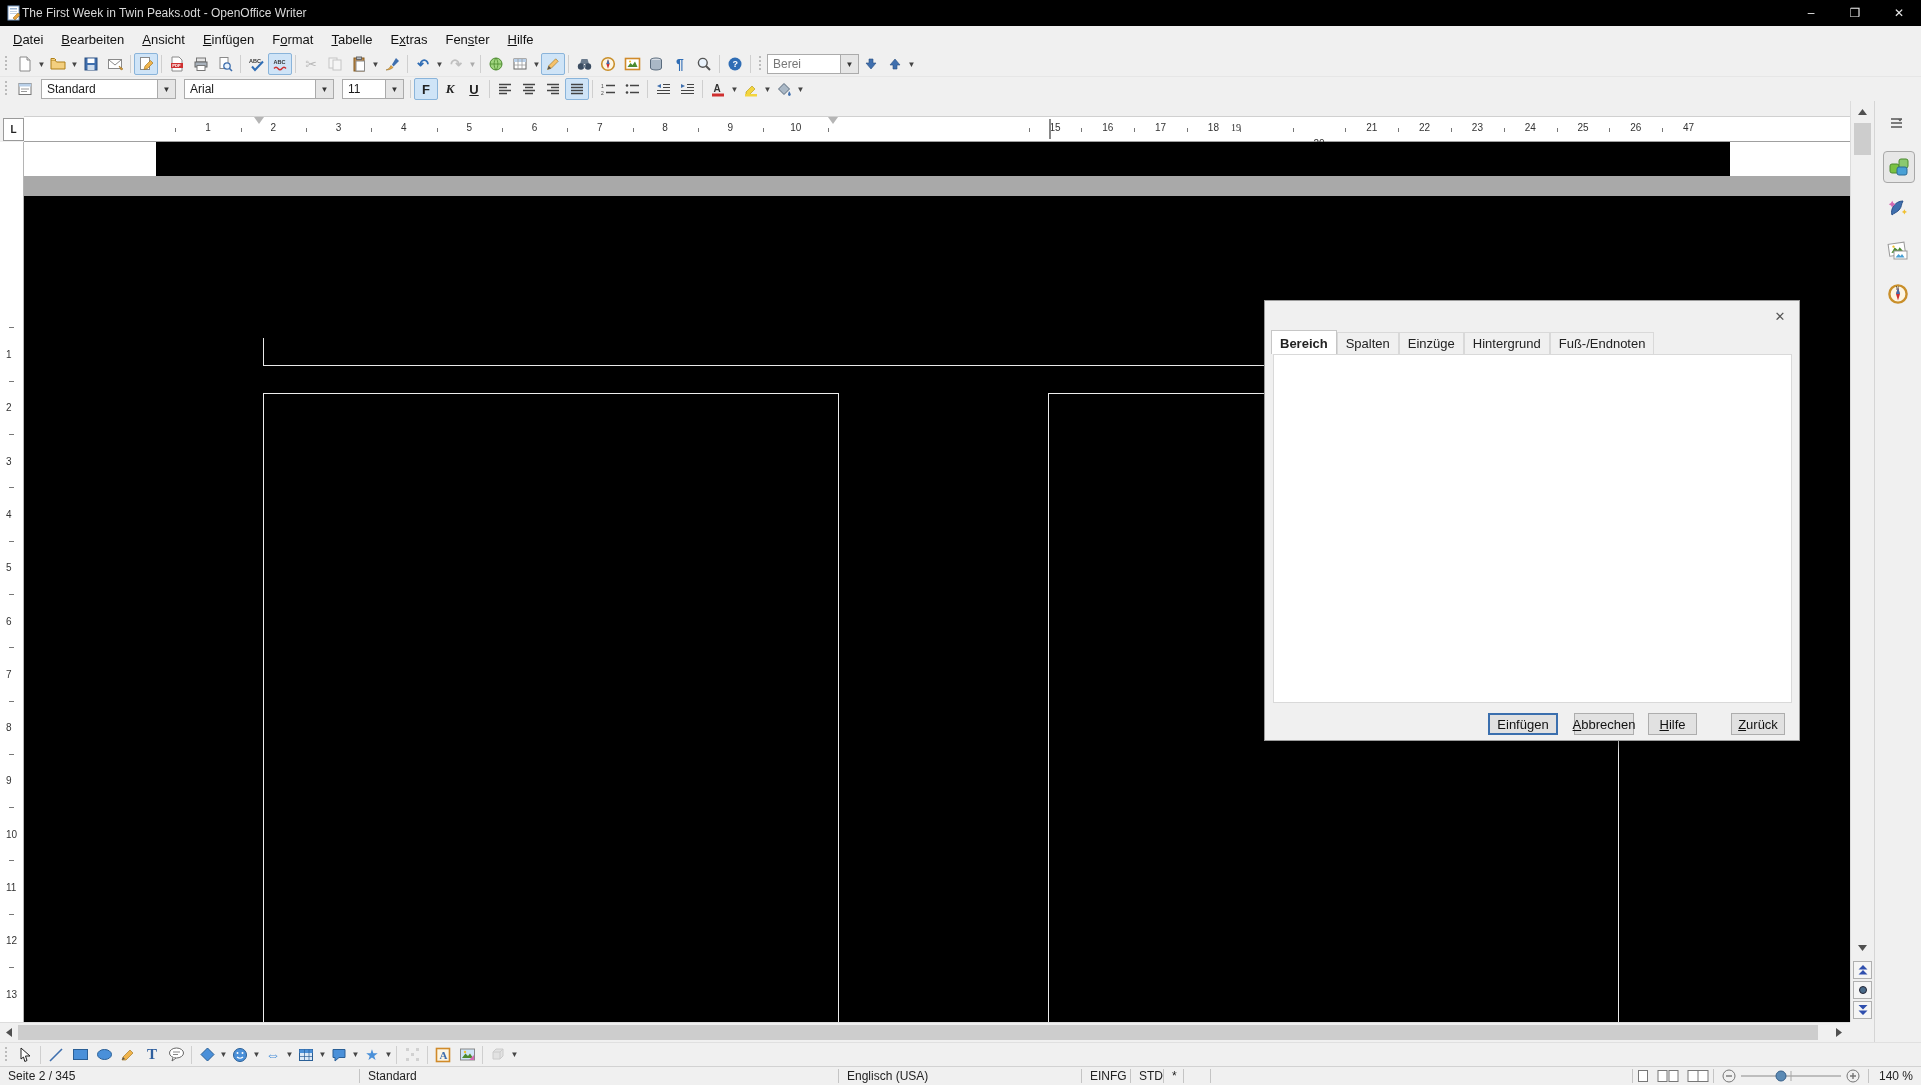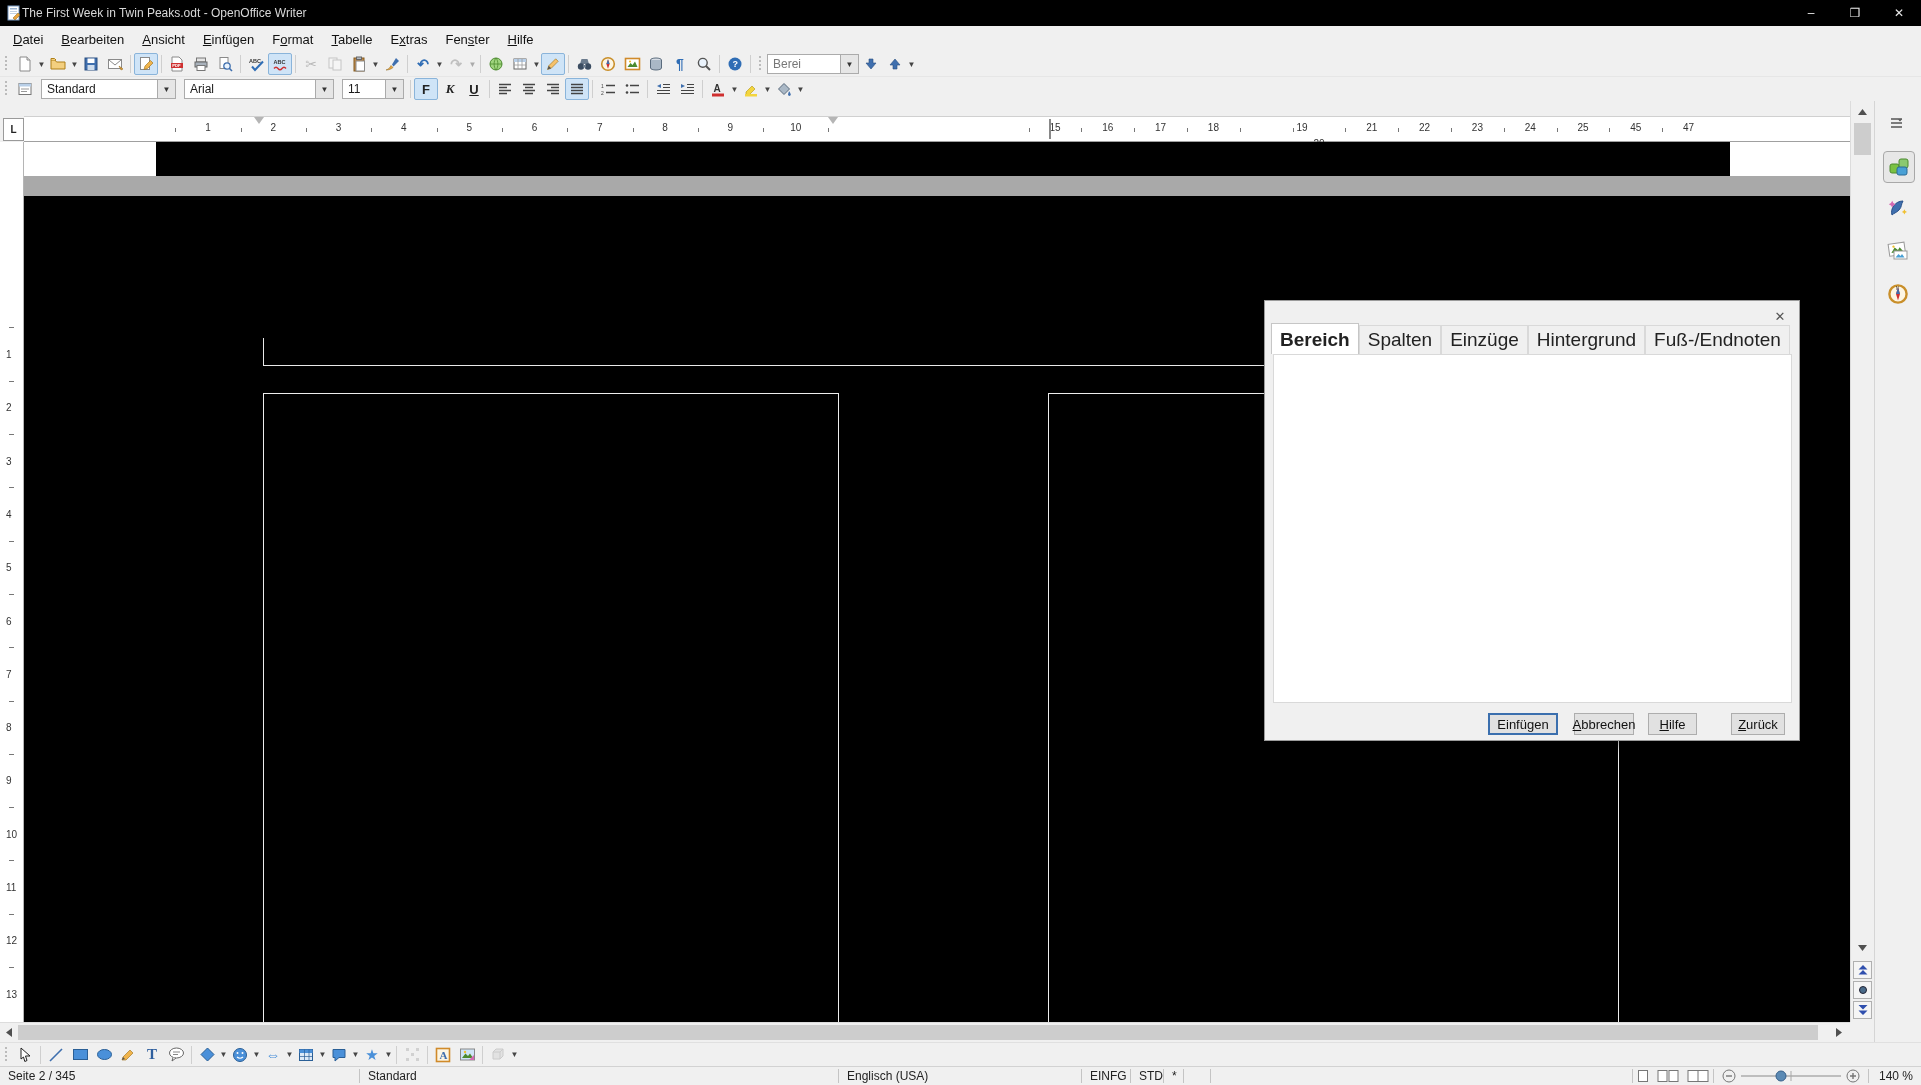--- a/index.html
+++ b/index.html
@@ -59,21 +59,21 @@
   
   #statusbar{position:absolute;left:0;top:1066px;width:1921px;height:19px;background:#f0f0f0;border-top:1px solid #d2d2d2;box-sizing:border-box;display:flex;align-items:center;font-size:12px;color:#222;}
   .scell{height:100%;display:flex;align-items:center;padding:0 8px;box-sizing:border-box;white-space:nowrap;}
   .ssep{width:1px;height:14px;background:#c4c4c4;}
   
   #dialog{position:absolute;left:1264px;top:300px;width:536px;height:441px;background:#f0f0f0;border:1px solid #9b9b9b;box-sizing:border-box;box-shadow:4px 4px 10px rgba(0,0,0,.4);font-size:13px;}
   #dlgtitle{position:absolute;left:0;top:0;width:100%;height:30px;display:flex;align-items:center;}
   #dlgtitle .t{margin-left:13px;color:#222;}
   #dlgclose{position:absolute;right:10px;top:6px;width:18px;height:18px;display:flex;align-items:center;justify-content:center;color:#555;font-size:13px;}
   #dlgtabs{position:absolute;left:6px;top:30px;height:23px;display:flex;align-items:flex-end;}
-  .dtab{border:1px solid #d9d9d9;border-bottom:none;background:#f0f0f0;padding:3px 8px 3px 8px;margin-right:0px;font-size:19px;color:#222;position:relative;text-align:center;}
+  .dtab{border:1px solid #d9d9d9;border-bottom:none;background:#f0f0f0;padding:3px 8px 3px 8px;margin-right:0px;font-size:13px;color:#222;position:relative;text-align:center;}
   .dtab.on{background:#fff;font-weight:bold;padding-top:5px;z-index:3;border-color:#c6c6c6;}
   #tabpage{position:absolute;left:8px;top:53px;width:519px;height:349px;background:#fff;border:1px solid #d9d9d9;box-sizing:border-box;z-index:2;}
   .grouplabel{position:absolute;font-size:13px;color:#222;white-space:nowrap;}
   .groupline{position:absolute;height:1px;background:#c9c9c9;}
   .field{position:absolute;background:#fff;border:1px solid #7a7a7a;box-sizing:border-box;font-size:12px;display:flex;align-items:center;padding-left:3px;overflow:hidden;white-space:nowrap;}
   #sectionlist{position:absolute;background:#fff;border:1px solid #7a7a7a;box-sizing:border-box;font-size:13px;padding-top:1px;}
   #sectionlist .li{padding:0 3px;line-height:17px;}
   .cbrow{position:absolute;display:flex;align-items:center;}
   .cbbox{width:13px;height:13px;border:1px solid #333;background:#fff;box-sizing:border-box;margin-right:6px;position:relative;flex:none;}
   .cbrow.checked .cbbox::after{content:"";position:absolute;left:2px;top:0px;width:6px;height:9px;border:solid #222;border-width:0 2px 2px 0;transform:rotate(40deg);}
@@ -442,35 +442,35 @@
         <span class="rtick" style="left: 739.1px;"></span>
         <span class="rtick" style="left: 804.3px;"></span>
         <span class="rnum" style="left: 1031px;">15</span>
         <span class="rtick" style="left: 1004.6px;"></span>
         <span class="rnum" style="left: 1083.8px;">16</span>
         <span class="rtick" style="left: 1057.4px;"></span>
         <span class="rnum" style="left: 1136.6px;">17</span>
         <span class="rtick" style="left: 1110.2px;"></span>
         <span class="rnum" style="left: 1189.4px;">18</span>
         <span class="rtick" style="left: 1163px;"></span>
-        <span class="rnum" style="left: 1278px;">19</span>
+        <span class="rnum" style="left: 1212px; font-family: Liberation Serif, serif;">19</span>
         <span class="rtick" style="left: 1215.8px;"></span>
         <span class="rnum" style="left: 1295px; margin-top: 16px;">20</span>
         <span class="rtick" style="left: 1268.6px;"></span>
         <span class="rnum" style="left: 1347.8px;">21</span>
         <span class="rtick" style="left: 1321.4px;"></span>
         <span class="rnum" style="left: 1400.6px;">22</span>
         <span class="rtick" style="left: 1374.2px;"></span>
         <span class="rnum" style="left: 1453.4px;">23</span>
         <span class="rtick" style="left: 1427px;"></span>
         <span class="rnum" style="left: 1506.2px;">24</span>
         <span class="rtick" style="left: 1479.8px;"></span>
         <span class="rnum" style="left: 1559px;">25</span>
         <span class="rtick" style="left: 1532.6px;"></span>
-        <span class="rnum" style="left: 1611.8px;">45</span>
+        <span class="rnum" style="left: 1611.8px;">26</span>
         <span class="rtick" style="left: 1585.4px;"></span>
         <span class="rnum" style="left: 1664.6px;">47</span>
         <span class="rtick" style="left: 1638.2px;"></span>
         <span class="rmark" style="left: 235px;"></span>
         <span class="rmark" style="left: 809px;"></span>
         <span class="rbar" style="left: 1025px;"></span>
       </div>
   </div>
 
   <div id="vruler">

